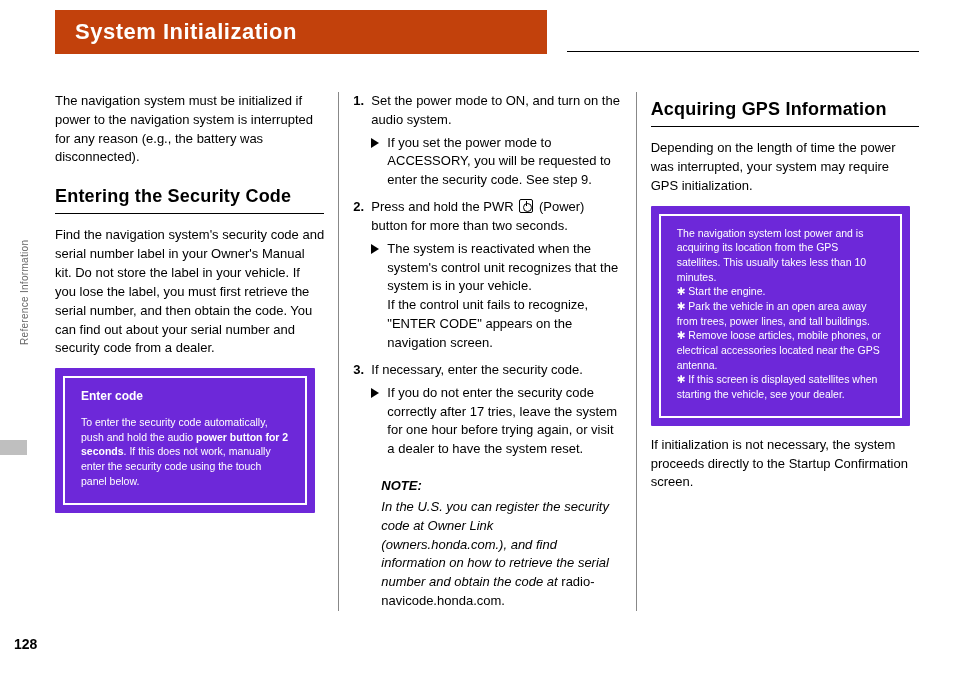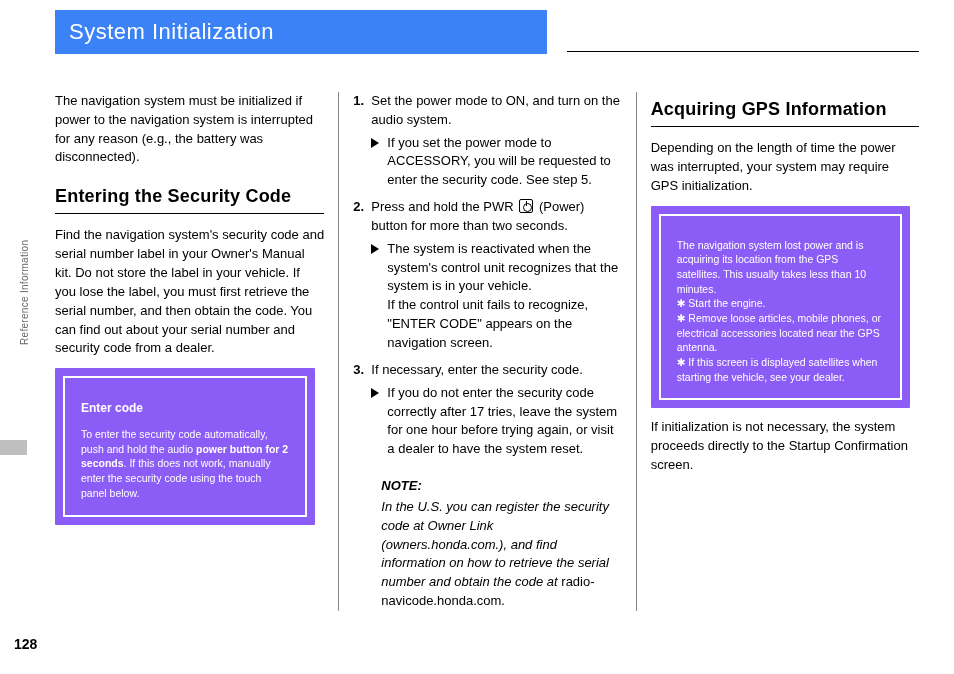--- a/index.html
+++ b/index.html
@@ -18,26 +18,26 @@
   .page {
     position: absolute;
     inset: 0;
     padding: 10px 35px 20px 55px;
   }
 
   
   .title-row { display: flex; align-items: stretch; margin-bottom: 38px; }
   .title-bar {
     flex: 0 0 57%;
-    background: #3b82f6;
+    background: #c2410c;
     color: #fff;
     font-size: 22px;
-    font-weight: 400;
+    font-weight: 700;
     letter-spacing: .5px;
-    padding: 6px 14px;
+    padding: 6px 20px;
   }
   .title-gap { width: 20px; }
   .title-rule { flex: 1 1 auto; border-bottom: 1px solid #000; transform: translateY(-2px); }
 
   
   .side-tab {
     position: absolute;
     top: 345px;
     left: 18px;
     transform: rotate(-90deg);
@@ -123,24 +123,24 @@
     width: 1px; height: 5px;
     background: #000;
   }
 
   .note-block { margin-top: 18px; margin-left: 28px; }
   .note-label { font-weight: 700; font-style: italic; margin-bottom: 2px; }
   .note-body { font-style: italic; }
 
   
   .screen {
-    background: #8b5cf6;
+    background: #6d28d9;
     color: #fff;
     border-radius: 1px;
-    padding: 26px 12px 14px 12px;
+    padding: 14px 12px 14px 12px;
     margin: 6px 9px 10px 0;
     font-size: 10.5px;
     line-height: 1.4;
   }
   .screen.bordered { position: relative; }
   .screen.bordered .inner-border {
     position: absolute;
     inset: 8px;
     border: 2px solid #fff;
     pointer-events: none;
@@ -191,21 +191,21 @@
       </div>
     </div>
 
     <div class="col col-sep">
       <ol class="steps">
         <li>
           <span class="num">1.</span>
           <span>Set the power mode to ON, and turn on the audio system.</span>
           <div class="sub">
             <span class="tri"></span>
-            <span>If you set the power mode to ACCESSORY, you will be requested to enter the security code. See step 5.</span>
+            <span>If you set the power mode to ACCESSORY, you will be requested to enter the security code. See step 9.</span>
           </div>
         </li>
         <li>
           <span class="num">2.</span>
           <span>Press and hold the PWR </span><span class="pwr-icon"></span><span> (Power) button for more than two seconds.</span>
           <div class="sub">
             <span class="tri"></span>
             <span style="white-space: pre-line; text-align: right;">The system is reactivated when the system's control unit recognizes that the system is in your vehicle.
 If the control unit fails to recognize, "ENTER CODE" appears on the navigation screen.</span>
           </div>
@@ -233,20 +233,21 @@
       <h2 class="section first">Acquiring GPS Information</h2>
       <hr class="rule">
 
       <p>Depending on the length of time the power was interrupted, your system may require GPS initialization.</p>
 
       <div class="screen bordered">
         <div class="inner-border"></div>
         <div class="body">
           <div>The navigation system lost power and is acquiring its location from the GPS satellites. This usually takes less than 10 minutes.</div>
           <div>✱ Start the engine.</div>
+          <div>✱ Park the vehicle in an open area away from trees, power lines, and tall buildings.</div>
           <div>✱ Remove loose articles, mobile phones, or electrical accessories located near the GPS antenna.</div>
           <div>✱ If this screen is displayed satellites when starting the vehicle, see your dealer.</div>
         </div>
       </div>
 
       <p>If initialization is not necessary, the system proceeds directly to the Startup Confirmation screen.</p>
     </div>
 
   </div>
 </div>

